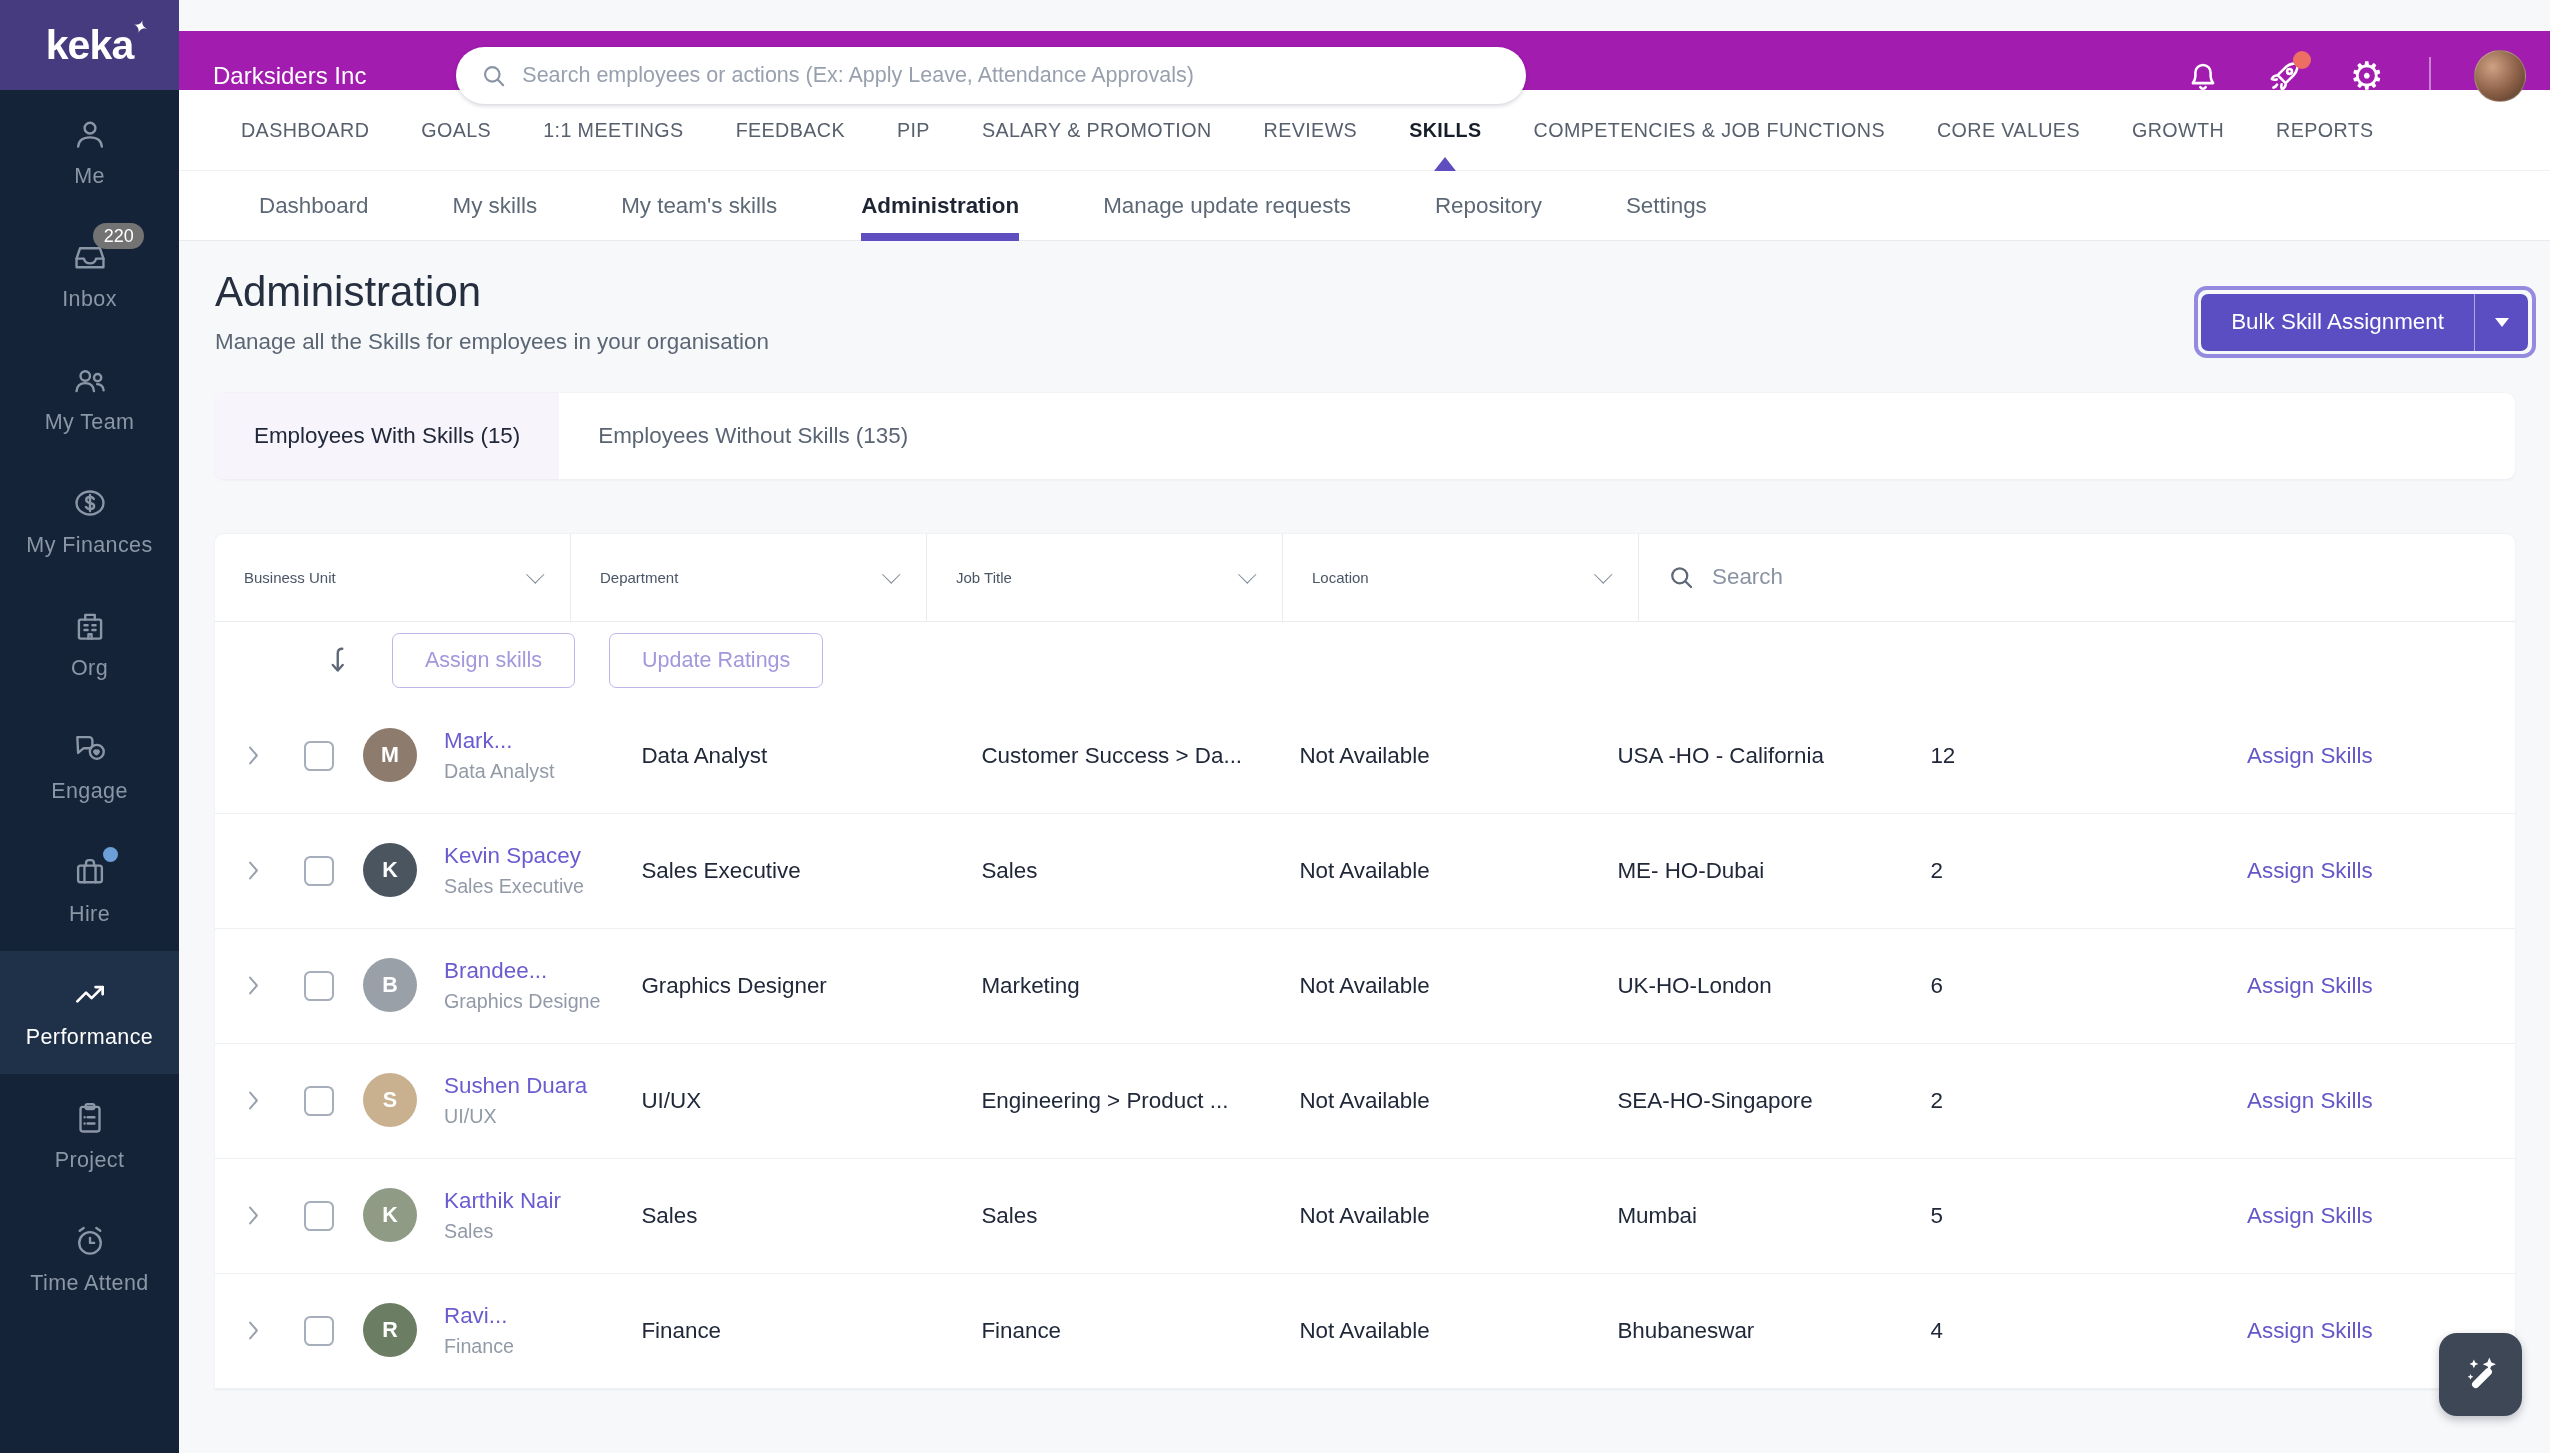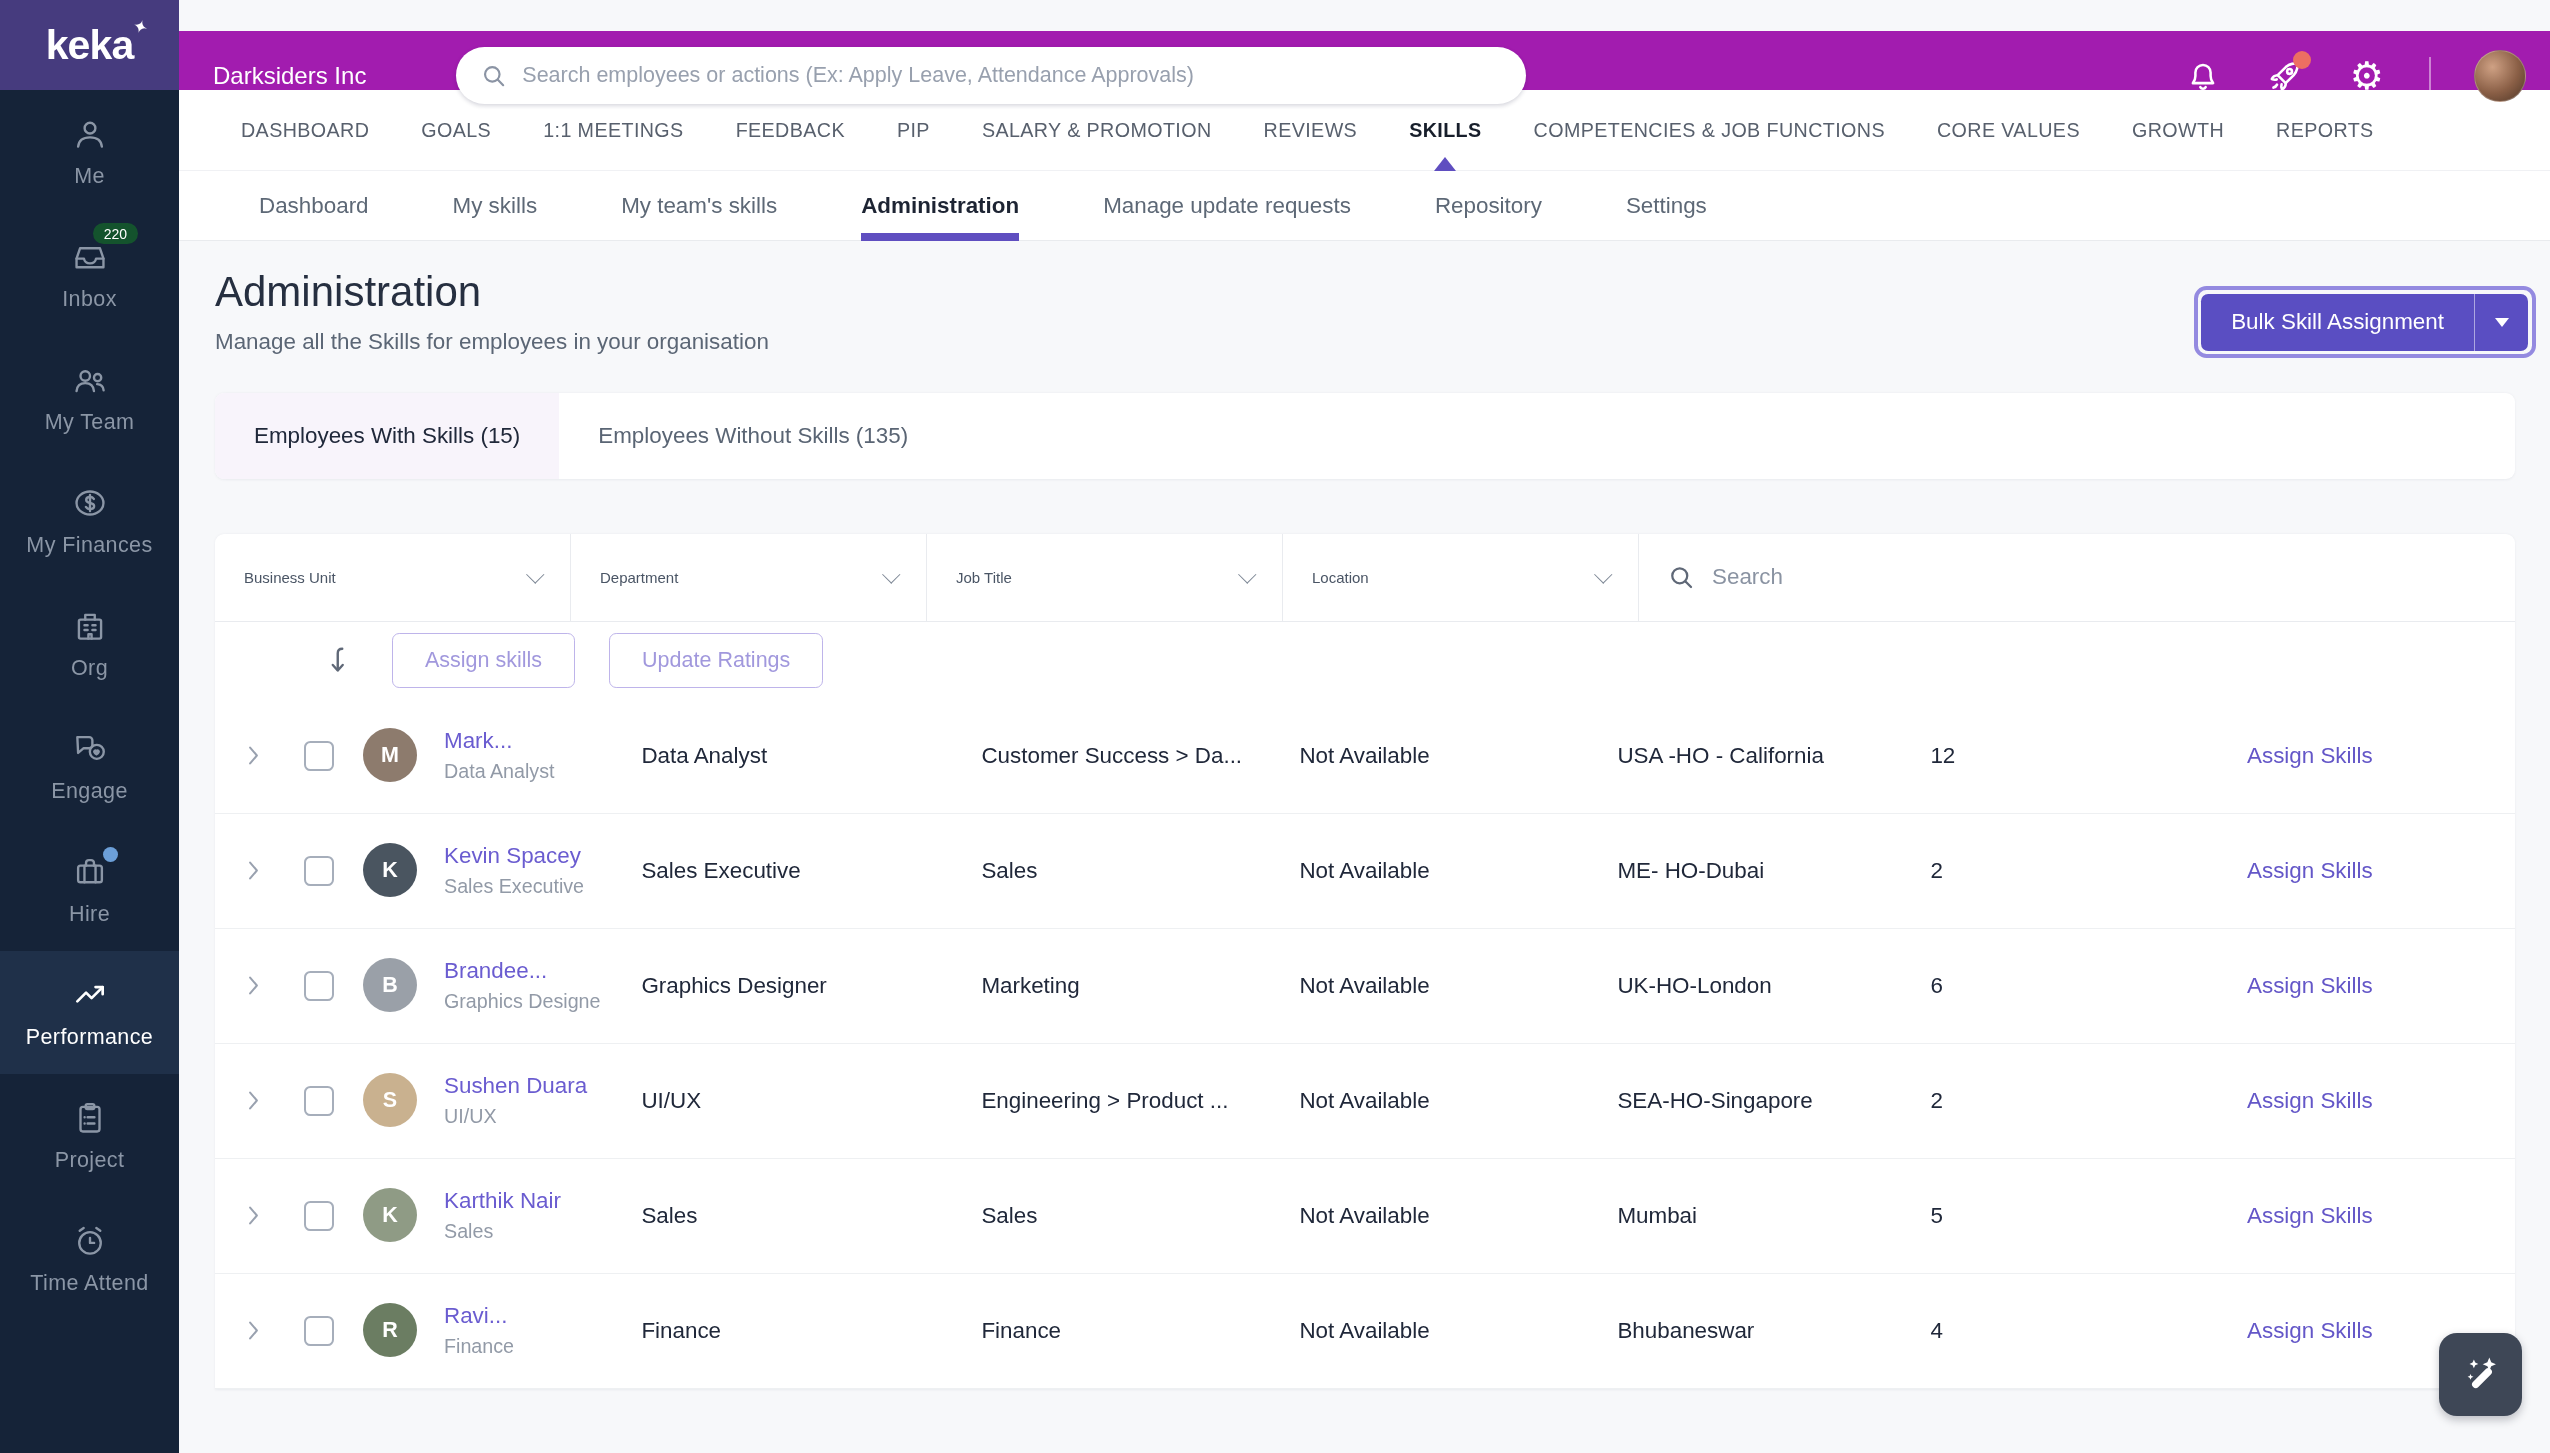--- a/index.html
+++ b/index.html
@@ -28,21 +28,21 @@
     background:radial-gradient(circle at 35% 32%, #cfa184 0%, #8a5f46 55%, #4c3526 100%); border:1.8px solid rgba(255,255,255,.25); }
 
   
   .shell { display:flex; height:1364px; }
   .sidebar { width:179px; background:#152338; display:flex; flex-direction:column; }
   .side-item { height:123px; display:flex; flex-direction:column; align-items:center; justify-content:center;
     gap:10.7px; color:#8b96a6; cursor:pointer; }
   .side-item.active { background:#1f3049; color:#fff; }
   .side-icon { position:relative; width:39px; height:39px; display:flex; align-items:center; justify-content:center; }
   .side-label { font-size:21.5px; letter-spacing:0.4px; }
-  .side-badge { position:absolute; top:-14.3px; left:23px; background:#14532d; color:#fff; font-size:14px;
+  .side-badge { position:absolute; top:-14.3px; left:23px; background:#737373; color:#fff; font-size:18px;
     padding:2.7px 10.7px; border-radius:14.3px; font-weight:500; }
   .side-dot { position:absolute; top:-5.4px; right:-9px; width:15px; height:15px; border-radius:50%; background:#6c9fd8; }
 
   .main-col { flex:1; display:flex; flex-direction:column; min-width:0; }
 
   
   .main-nav { height:81px; background:#fff; display:flex; align-items:center; padding-left:36px;
     border-bottom:1.8px solid #f0f1f4; }
   .main-nav-item { position:relative; height:81px; display:flex; align-items:center; padding:0 26px;
     font-size:19.7px; letter-spacing:0.4px; color:#58606d; cursor:pointer; white-space:nowrap; }

